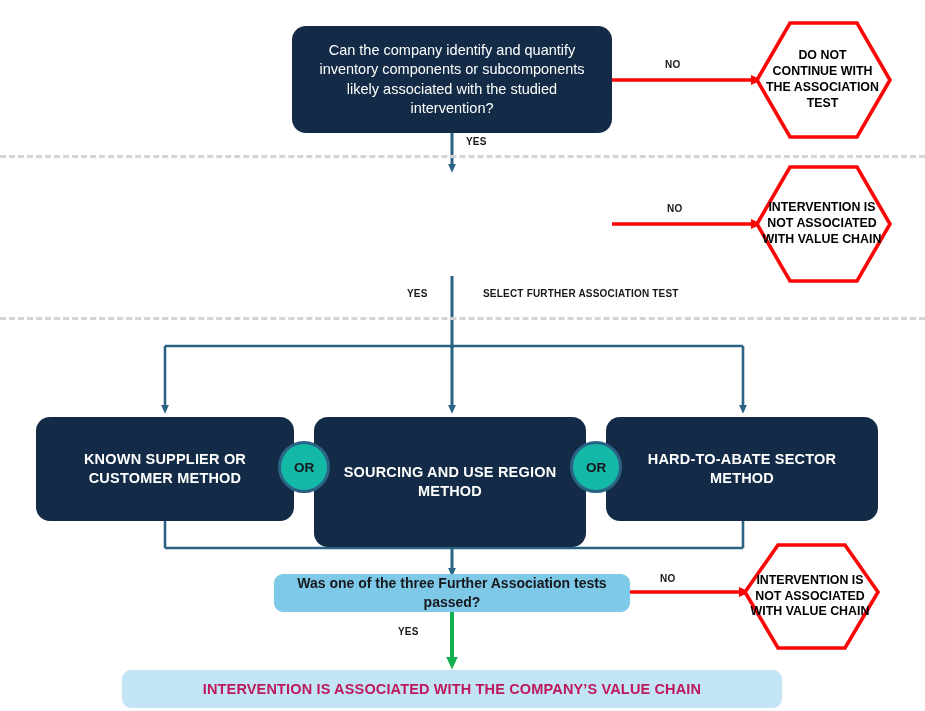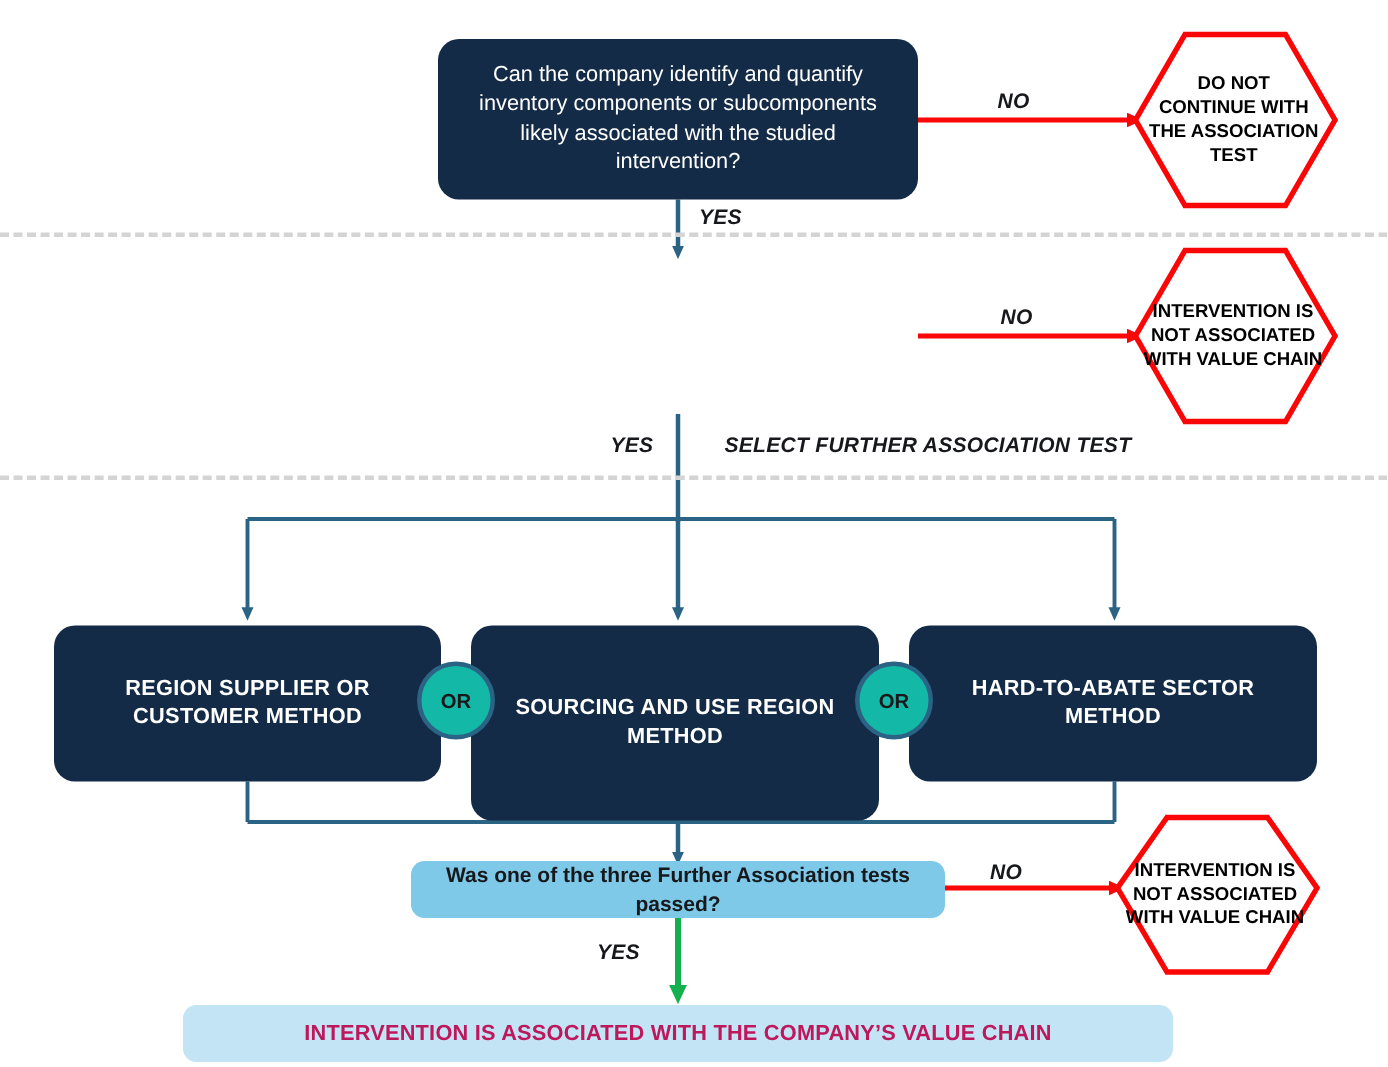--- a/index.html
+++ b/index.html
@@ -103,26 +103,25 @@
     justify-content: center;
     font-size: 13.5px;
     font-weight: 700;
     color: #16181c;
     z-index: 5;
   }
 
   
   .edge-label {
     position: absolute;
-    font-size: 14px;
+    font-size: 10px;
     font-weight: 700;
     color: #16181c;
     white-space: nowrap;
     letter-spacing: .2px;
-    font-style: italic;
   }
 
   
   .divider {
     position: absolute;
     left: 0;
     width: 925px;
     height: 0;
     border-top: 3px dashed #d4d4d4;
   }
@@ -177,21 +176,21 @@
 
   <div class="divider" style="top:155px;"></div>
   <div class="divider" style="top:317px;"></div>
 
   <div class="node node-dark question" style="left:292px; top:26px; width:320px; height:107px;">
     <span>Can the company identify and quantify inventory components or subcomponents likely associated with the studied intervention?</span>
   </div>
 
 
   <div class="node node-dark method" style="left:36px; top:417px; width:258px; height:104px;">
-    <span>REGION SUPPLIER OR CUSTOMER METHOD</span>
+    <span>KNOWN SUPPLIER OR CUSTOMER METHOD</span>
   </div>
 
   <div class="node node-dark method" style="left:314px; top:417px; width:272px; height:130px;">
     <span>SOURCING AND USE REGION METHOD</span>
   </div>
 
   <div class="node node-dark method" style="left:606px; top:417px; width:272px; height:104px;">
     <span>HARD-TO-ABATE SECTOR METHOD</span>
   </div>
 

